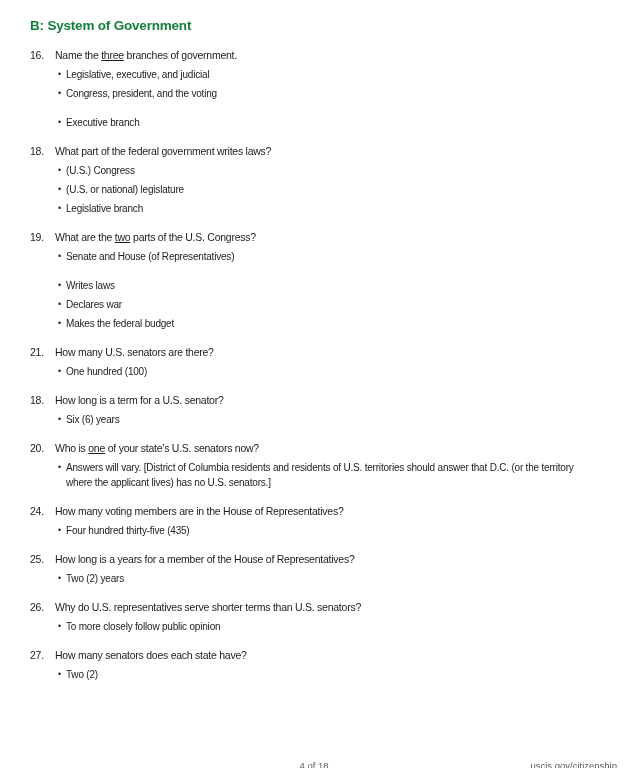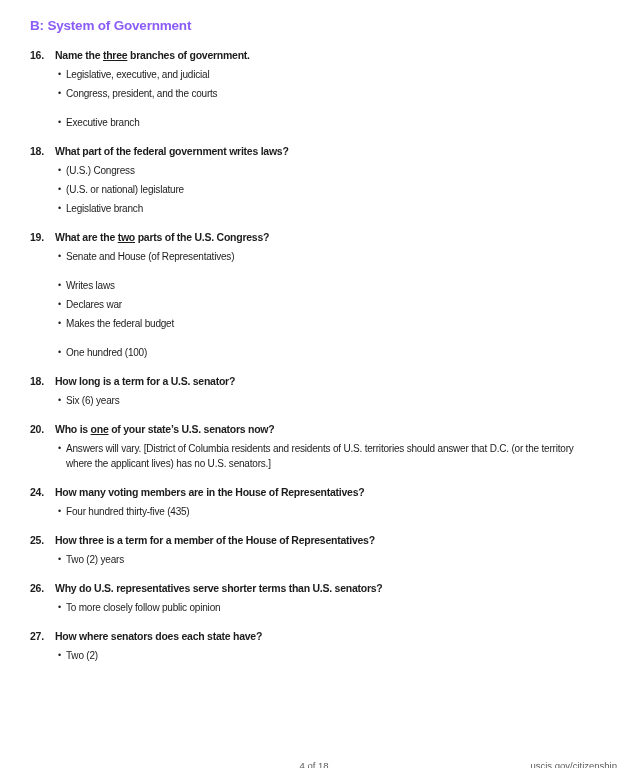--- a/index.html
+++ b/index.html
@@ -12,26 +12,26 @@
     font-family: "Liberation Sans", "DejaVu Sans", sans-serif;
     color: #1c1c1c;
   }
   .content { padding: 18px 10px 0 30px; }
   .section-title {
     font-size: 13.5px;
     font-weight: 700;
     letter-spacing: -0.2px;
     line-height: 16px;
     margin: 0 0 2px 0;
-    color: #8b5cf6;
+    color: #15803d;
   }
   .question { margin-top: 14px; }
   .q-line {
     display: flex;
-    font-weight: 700;
+    font-weight: 400;
     font-size: 10.5px;
     letter-spacing: -0.25px;
     line-height: 15px;
   }
   .q-num { flex: none; width: 25px; }
   .q-text { flex: 1; }
   .q-underline { text-decoration: underline; }
   .star { margin-left: 3px; font-size: 11px; }
   .answer {
     display: flex;
@@ -68,21 +68,21 @@
       <div class="q-line">
         <span class="q-num">16.</span>
         <span class="q-text"><span>Name the </span><span class="q-underline">three</span><span> branches of government.</span><span class="star"></span></span>
       </div>
       <div class="answer">
         <span class="bullet">•</span>
         <span class="a-text">Legislative, executive, and judicial</span>
       </div>
       <div class="answer">
         <span class="bullet">•</span>
-        <span class="a-text">Congress, president, and the courts</span>
+        <span class="a-text">Congress, president, and the voting</span>
       </div>
     </div>
 
     <div class="question">
       <div class="answer">
         <span class="bullet">•</span>
         <span class="a-text">Executive branch</span>
       </div>
     </div>
 
@@ -125,20 +125,24 @@
         <span class="bullet">•</span>
         <span class="a-text">Declares war</span>
       </div>
       <div class="answer">
         <span class="bullet">•</span>
         <span class="a-text">Makes the federal budget</span>
       </div>
     </div>
 
     <div class="question">
+      <div class="q-line">
+        <span class="q-num">21.</span>
+        <span class="q-text"><span>How many U.S. senators are there?</span><span class="q-underline"></span><span></span></span>
+      </div>
       <div class="answer">
         <span class="bullet">•</span>
         <span class="a-text">One hundred (100)</span>
       </div>
     </div>
 
     <div class="question">
       <div class="q-line">
         <span class="q-num">18.</span>
         <span class="q-text"><span>How long is a term for a U.S. senator?</span><span class="q-underline"></span><span></span></span>
@@ -167,21 +171,21 @@
       </div>
       <div class="answer">
         <span class="bullet">•</span>
         <span class="a-text">Four hundred thirty-five (435)</span>
       </div>
     </div>
 
     <div class="question">
       <div class="q-line">
         <span class="q-num">25.</span>
-        <span class="q-text"><span>How three is a term for a member of the House of Representatives?</span><span class="q-underline"></span><span></span></span>
+        <span class="q-text"><span>How long is a years for a member of the House of Representatives?</span><span class="q-underline"></span><span></span></span>
       </div>
       <div class="answer">
         <span class="bullet">•</span>
         <span class="a-text">Two (2) years</span>
       </div>
     </div>
 
     <div class="question">
       <div class="q-line">
         <span class="q-num">26.</span>
@@ -189,21 +193,21 @@
       </div>
       <div class="answer">
         <span class="bullet">•</span>
         <span class="a-text">To more closely follow public opinion</span>
       </div>
     </div>
 
     <div class="question">
       <div class="q-line">
         <span class="q-num">27.</span>
-        <span class="q-text"><span>How where senators does each state have?</span><span class="q-underline"></span><span></span></span>
+        <span class="q-text"><span>How many senators does each state have?</span><span class="q-underline"></span><span></span></span>
       </div>
       <div class="answer">
         <span class="bullet">•</span>
         <span class="a-text">Two (2)</span>
       </div>
     </div>
 
   </div>
 
   <div class="footer">

